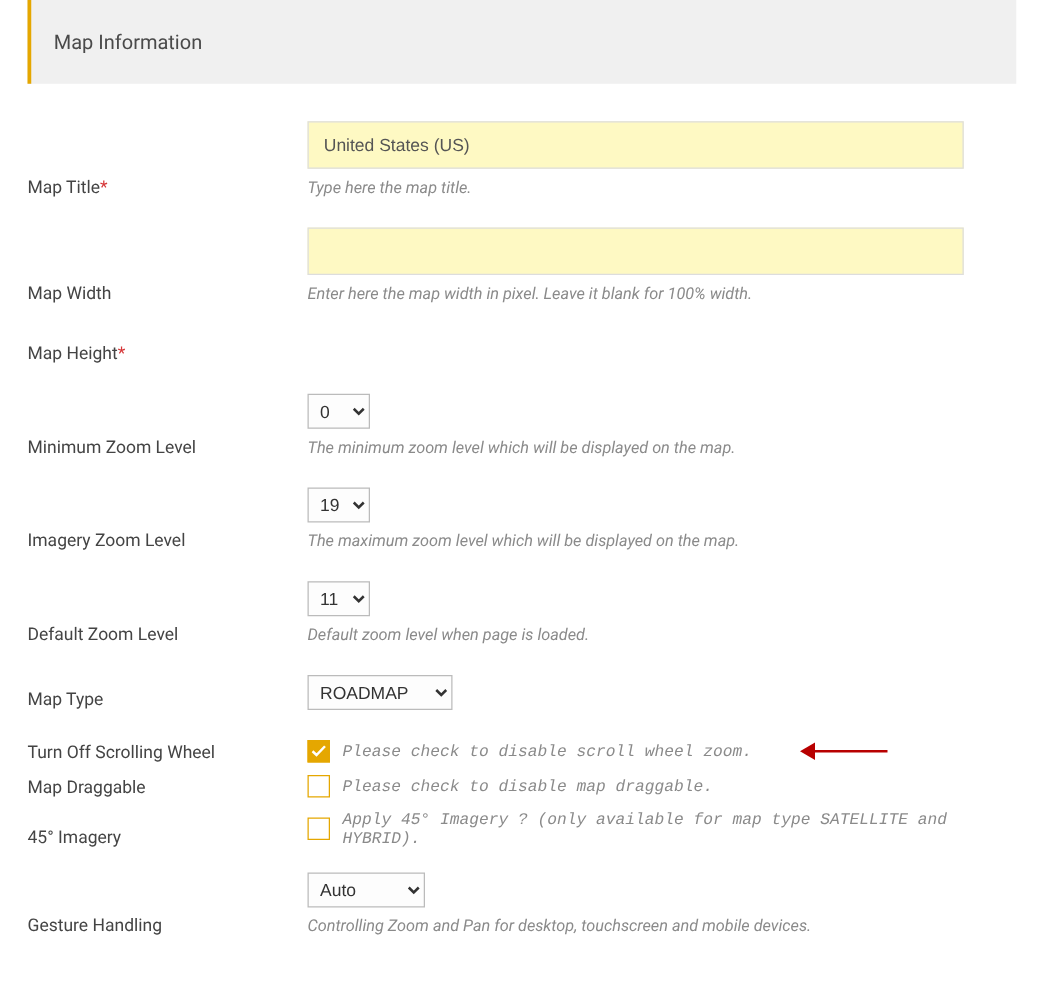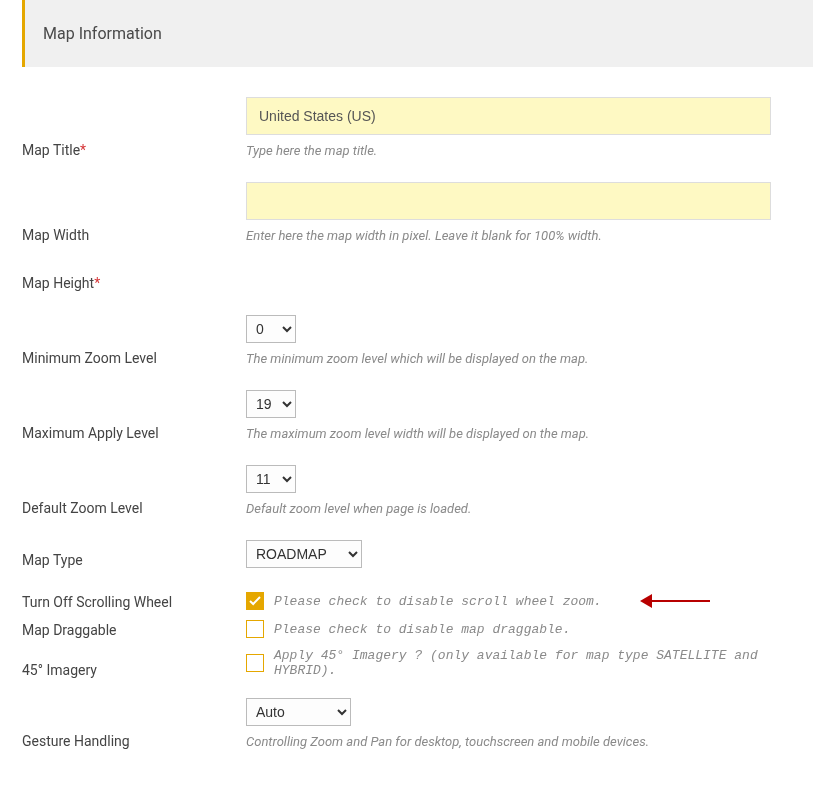--- a/index.html
+++ b/index.html
@@ -59,21 +59,21 @@
     }
     select {
       padding: 4px 5px;
       border: 1px solid #bbb;
       background: #fdfdfd;
       font-size: 14px;
       color: #333;
     }
     select.small { width: 50px; }
     select.med { width: 116px; }
-    select.wide { width: 105px; }
+    select.wide { width: 94px; }
     .cb-row {
       display: flex;
       align-items: center;
       gap: 10px;
     }
     .checkbox {
       width: 18px;
       height: 18px;
       border: 1.5px solid #e5a700;
       display: inline-flex;
@@ -160,26 +160,26 @@
     <div class="label-col">Minimum Zoom Level</div>
     <div class="field-col">
       <select class="small">
         <option>0</option>
       </select>
       <span class="helptext">The minimum zoom level which will be displayed on the map.</span>
     </div>
   </div>
 
   <div class="form-row">
-    <div class="label-col">Maximum Apply Level</div>
+    <div class="label-col">Imagery Zoom Level</div>
     <div class="field-col">
       <select class="small">
         <option>19</option>
       </select>
-      <span class="helptext">The maximum zoom level width will be displayed on the map.</span>
+      <span class="helptext">The maximum zoom level which will be displayed on the map.</span>
     </div>
   </div>
 
   <div class="form-row">
     <div class="label-col">Default Zoom Level</div>
     <div class="field-col">
       <select class="small">
         <option>11</option>
       </select>
       <span class="helptext">Default zoom level when page is loaded.</span>

